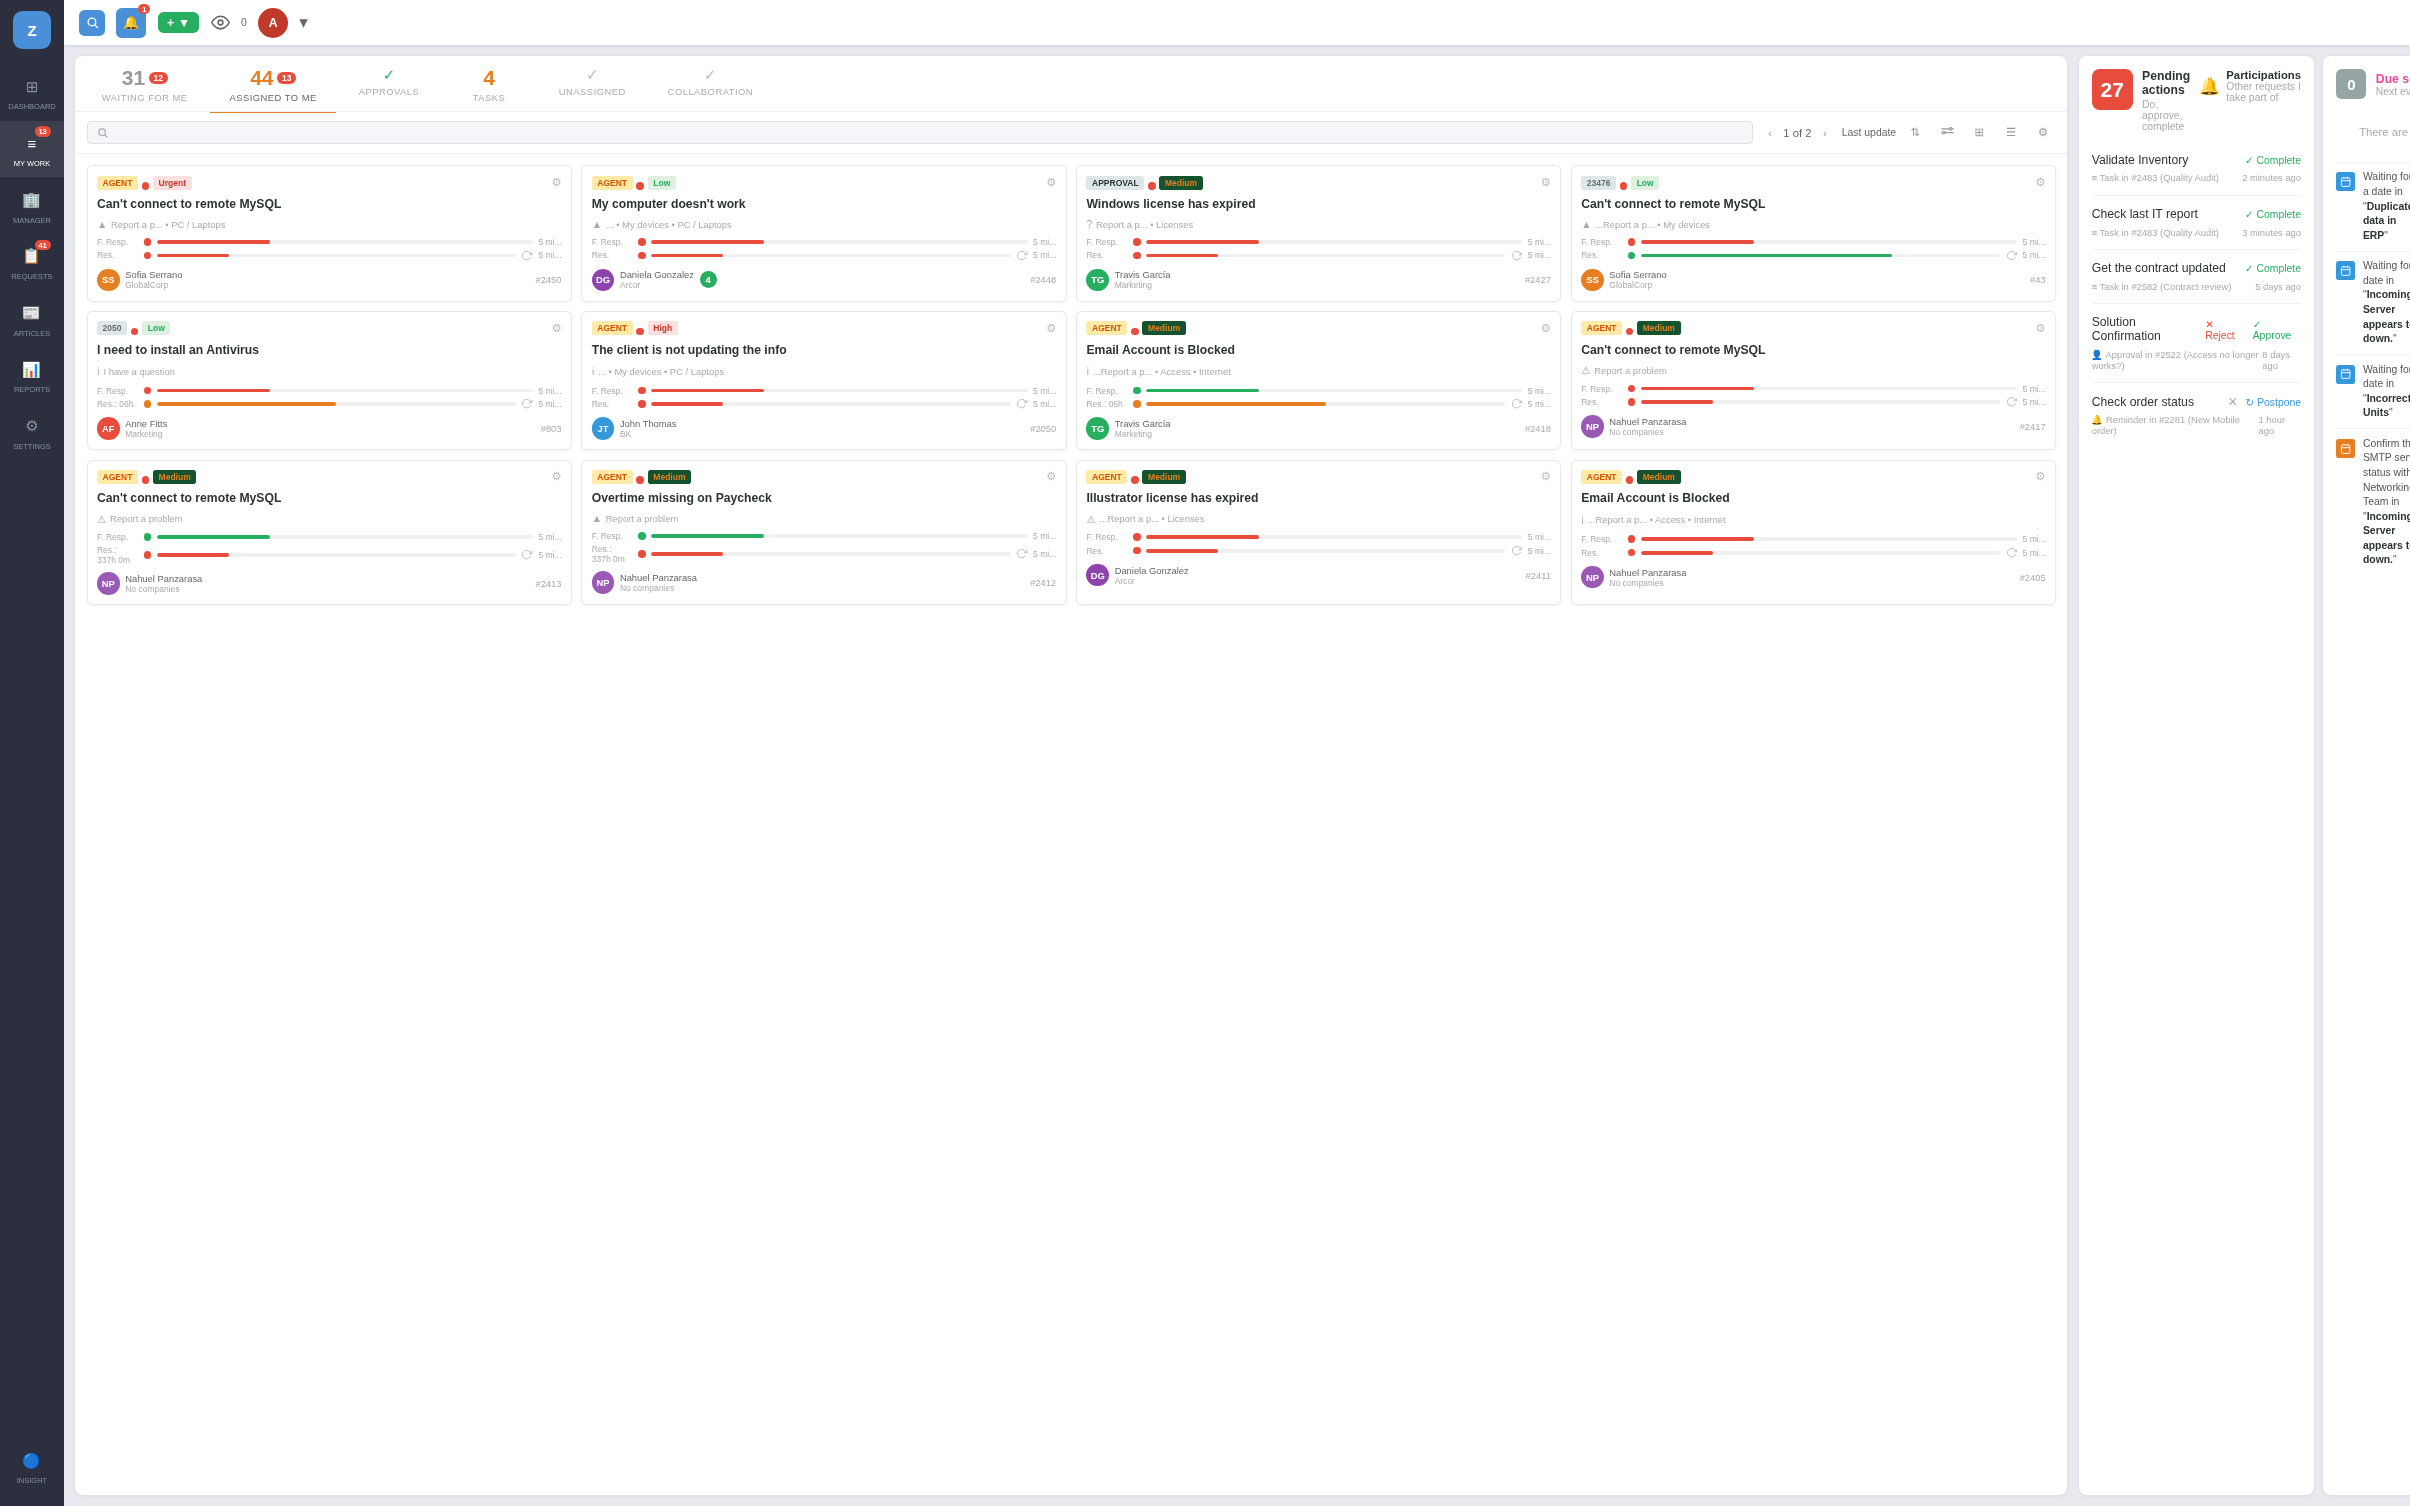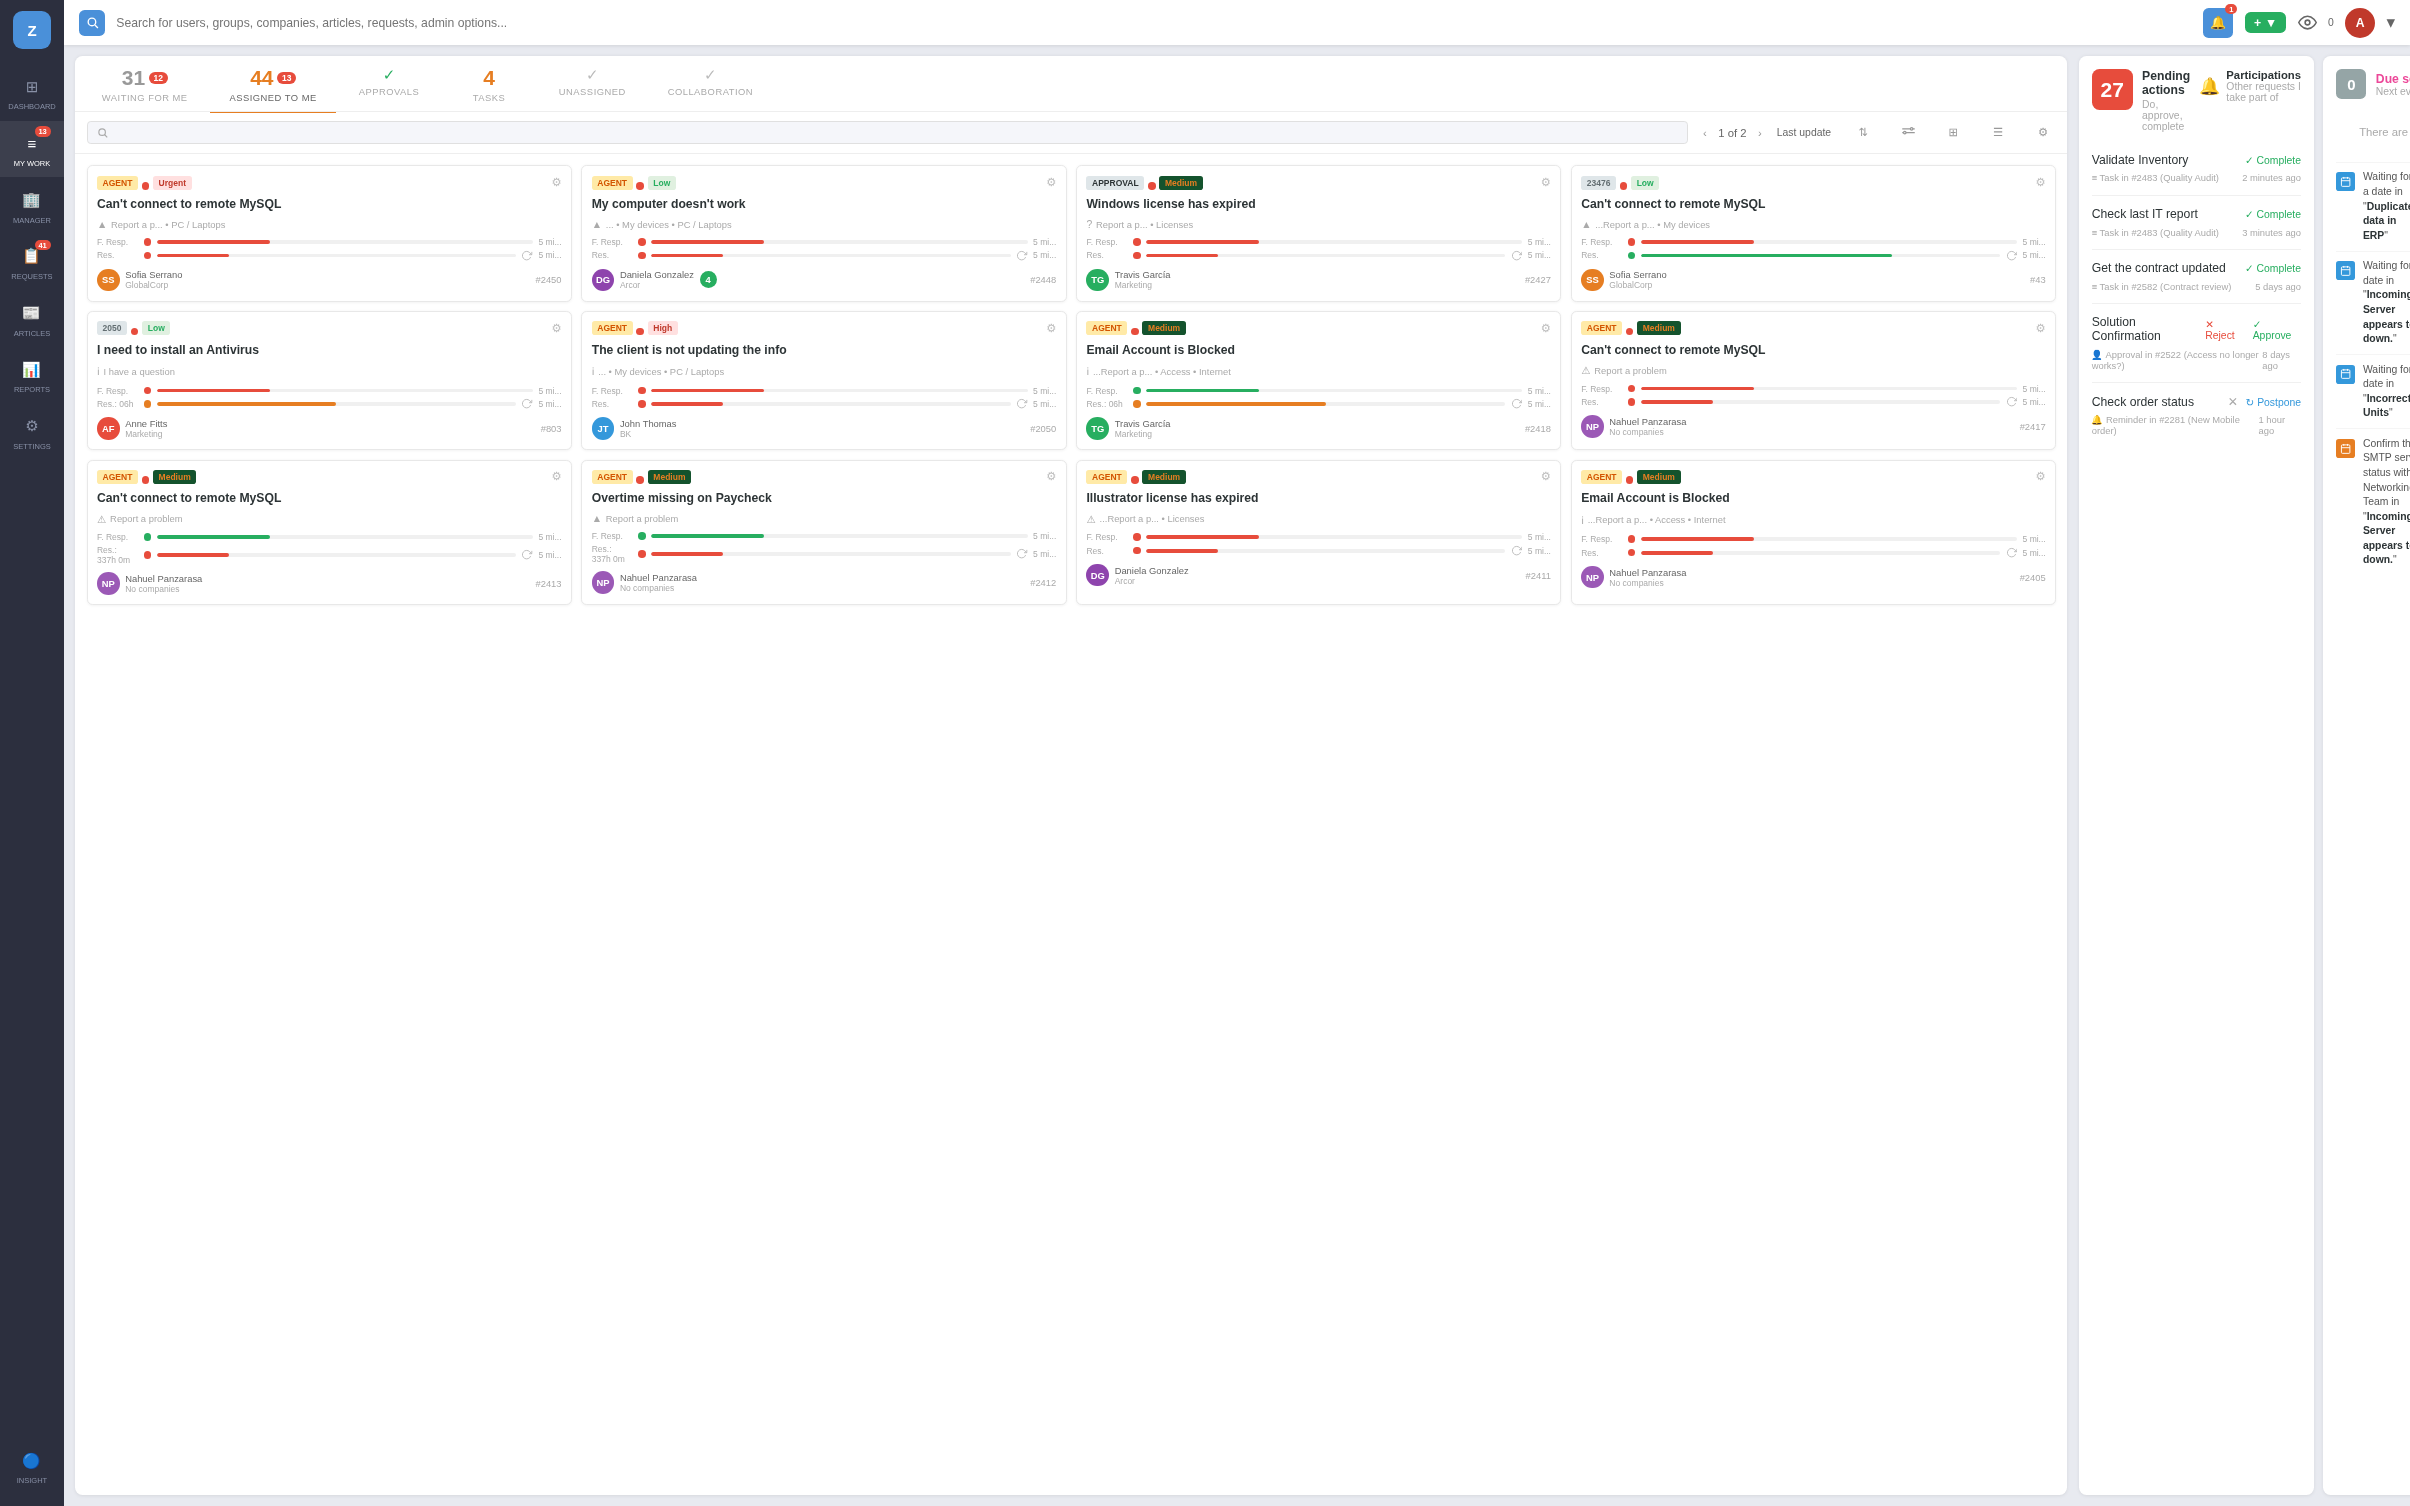--- a/index.html
+++ b/index.html
@@ -178,21 +178,21 @@
       display: flex; align-items: center; padding: 7.5px 11.3px; gap: 7.5px;
       border-bottom: 0.9px solid #eee;
     }
     .search-bar {
       flex: 1; background: #f5f6fa; border: 0.9px solid #e0e0e0;
       border-radius: 3.8px; padding: 4.7px 9.4px; display: flex; align-items: center; gap: 5.6px;
     }
     .search-bar input { border: none; background: transparent; outline: none; font-size: 11.3px; color: #666; width: 100%; }
     .pagination { display: flex; align-items: center; gap: 3.8px; font-size: 11.3px; color: #666; }
     .page-btn { width: 19px; height: 19px; display: flex; align-items: center; justify-content: center; cursor: pointer; color: #999; }
-    .toolbar-actions { display: flex; align-items: center; gap: 19px; }
+    .toolbar-actions { display: flex; align-items: center; gap: 6px; }
     .toolbar-icon-btn { width: 26px; height: 26px; display: flex; align-items: center; justify-content: center; cursor: pointer; color: #999; border-radius: 3.8px; }
 
     
     .kanban-grid {
       flex: 1;
       overflow-y: auto;
       padding: 11.3px;
       display: grid;
       grid-template-columns: repeat(4, 1fr);
       grid-auto-rows: min-content;
@@ -390,21 +390,20 @@
 
 <div class="main-content">
 
   <div class="topbar">
     <div class="search-icon-btn">
       <svg width="13" height="13" viewBox="0 0 24 24" fill="none" stroke="white" stroke-width="2.5">
           <circle cx="11" cy="11" r="7"></circle>
           <line x1="16.5" y1="16.5" x2="22" y2="22"></line>
         </svg>
     </div>
-    <input class="search-input" type="text" placeholder="Search for users, groups, companies, articles, requests, admin options..." style="">
 
     <div class="topbar-right">
       <div class="notification-btn">
         🔔
         <span class="notif-badge">1</span>
       </div>
       <div class="add-btn">
         <span>+</span>
         <span>▼</span>
       </div>

